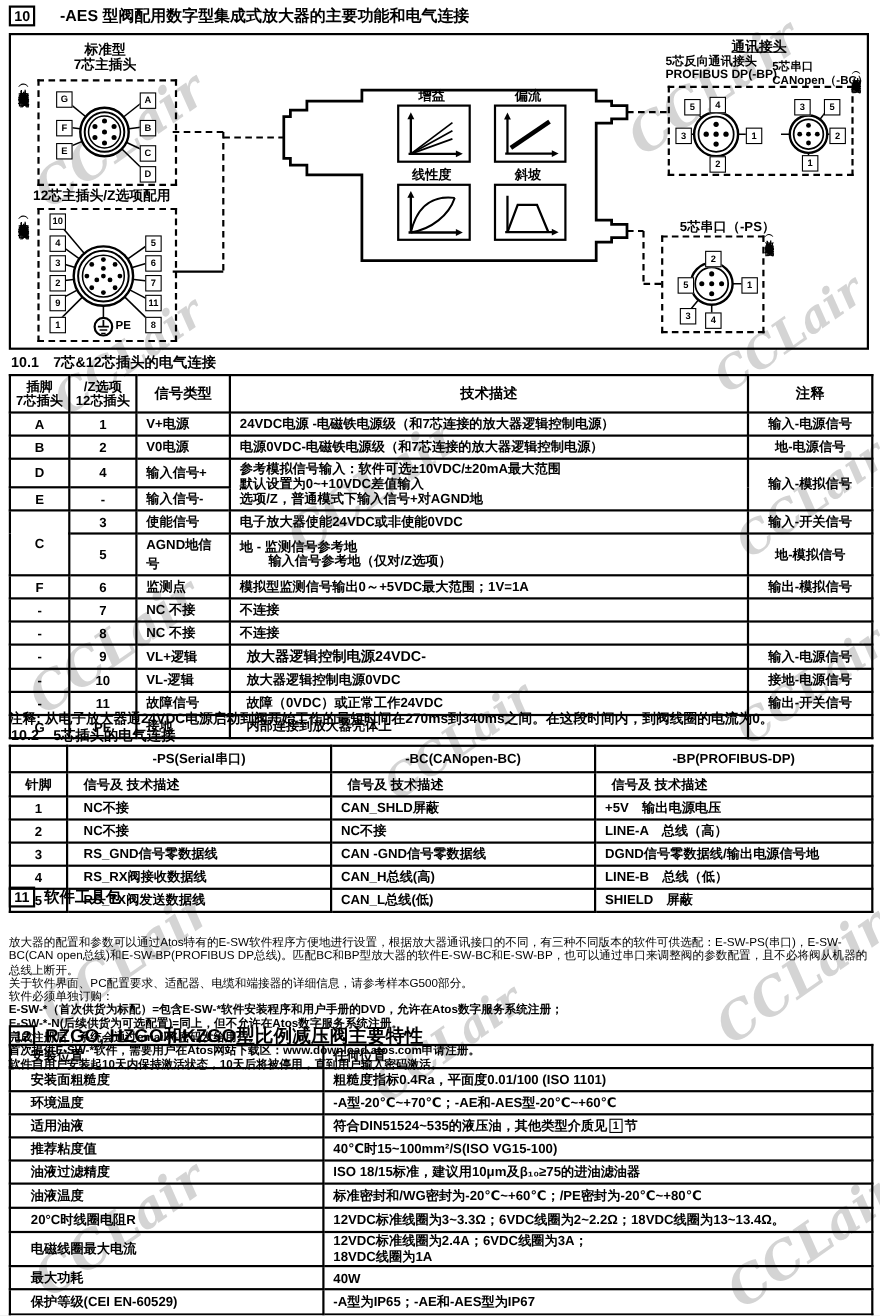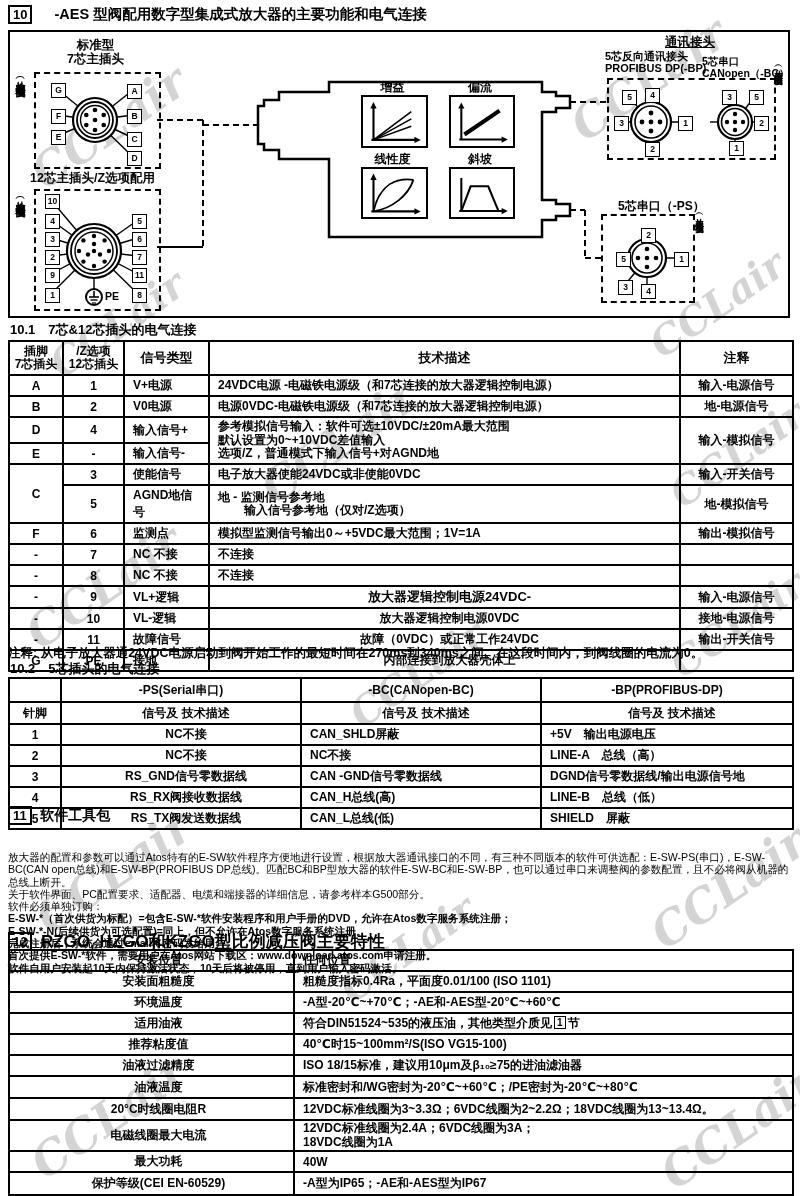--- a/index.html
+++ b/index.html
@@ -22,21 +22,21 @@
   .vlab{position:absolute;writing-mode:vertical-rl;text-orientation:upright;font-weight:bold;
         font-size:10px;letter-spacing:1px;z-index:3;}
   .gbox{position:absolute;border:2px solid #000;background:#fff;z-index:2;}
   .glab{position:absolute;font-weight:bold;font-size:12px;text-align:center;z-index:2;}
   
   .stitle{position:absolute;font-weight:bold;font-size:13px;}
   
   table{border-collapse:collapse;table-layout:fixed;background:transparent;}
   td{border:2px solid #000;font-size:12px;font-weight:bold;padding:1px 4px;overflow:hidden;}
   .tc{text-align:center;}
-  .pl{padding-left:14px;text-align:center;}
+  .pl{padding-left:14px;text-align:left;}
   .pl8{padding-left:8px;text-align:left;}
   .small-lh{line-height:13.5px;}
   .note-line{position:absolute;font-size:12.5px;font-weight:bold;white-space:nowrap;}
   
   .s11-lines{position:absolute;left:8px;width:786px;font-size:10.6px;line-height:12.3px;}
   .s11-lines .b{font-weight:bold;}
   
   .badge1{display:inline-block;border:1.5px solid #000;font-size:10px;line-height:11px;
           padding:0 2px;margin:0 2px;vertical-align:1px;}
   .pre{white-space:pre-line;}

